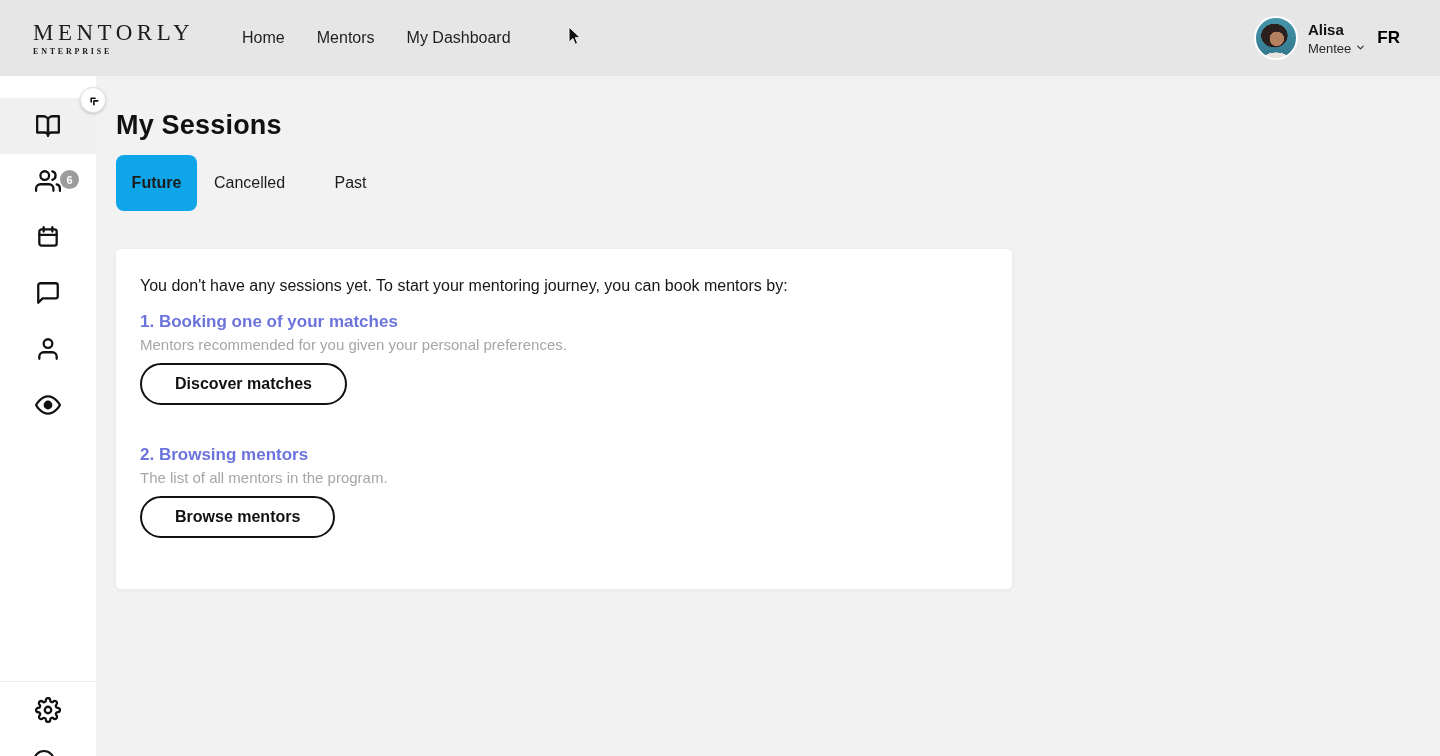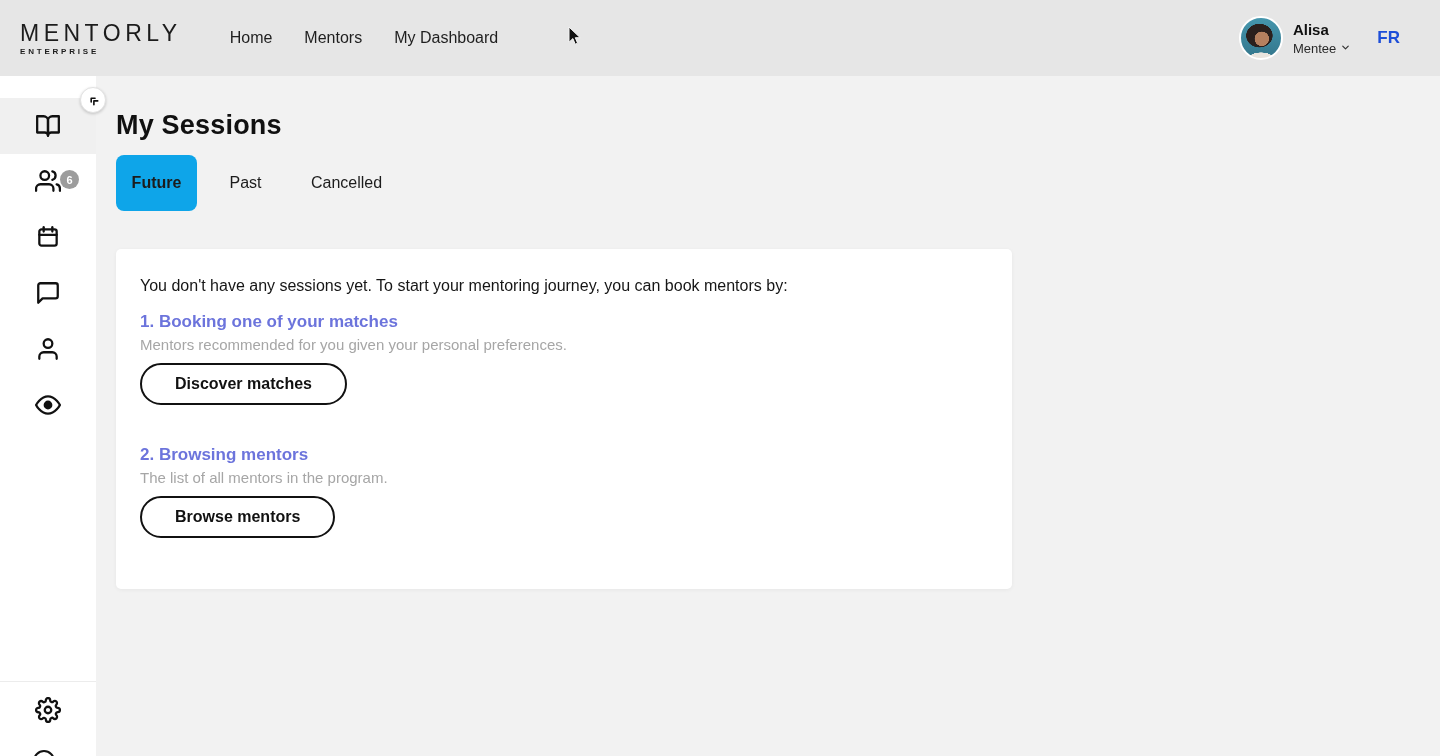--- a/index.html
+++ b/index.html
@@ -12,21 +12,21 @@
   }
 
   
   .header {
     position: absolute; top: 0; left: 0;
     width: 1440px; height: 76px;
     background: #e6e6e6;
     display: flex; align-items: center;
     z-index: 5;
   }
-  .logo { margin-left: 20px; cursor: pointer; }
+  .logo { margin-left: 33px; cursor: pointer; font-family: Liberation Serif, serif; }
   .logo-title {
     font-size: 23px; font-weight: 400; letter-spacing: 4.5px;
     color: #1c1c1c; line-height: 24px;
   }
   .logo-sub {
     font-size: 8px; font-weight: 700; letter-spacing: 2.8px;
     color: #1c1c1c; margin-top: 2px;
   }
   .nav { display: flex; margin-left: 48px; gap: 32px; }
   .nav-item {
@@ -46,21 +46,21 @@
       linear-gradient(180deg, #4596ad 0%, #33768c 100%);
     cursor: pointer;
   }
   .user-text { margin-left: 10px; }
   .user-name { font-size: 15px; font-weight: 700; color: #111; line-height: 18px; }
   .user-role {
     font-size: 13px; color: #2a2a2a; display: flex; align-items: center;
     gap: 4px; cursor: pointer; margin-top: 2px;
   }
   .lang {
-    margin-left: 26px; font-size: 17px; font-weight: 700; color: #1d4ed8; cursor: pointer;
+    margin-left: 11px; font-size: 17px; font-weight: 700; color: #000000; cursor: pointer;
   }
 
   
   .sidebar {
     position: absolute; top: 76px; left: 0;
     width: 96px; height: 680px;
     background: #ffffff; overflow: hidden; z-index: 4;
   }
   .sidebar-active-bg {
     position: absolute; top: 22px; left: 0; width: 96px; height: 56px;
@@ -253,22 +253,22 @@
         <polyline points="18 17 13 12 18 7"></polyline>
       </svg>
   </span>
 </button>
 
 <main class="main">
   <h1 class="page-title">My Sessions</h1>
 
   <div class="tabs">
     <div class="tab tab-future">Future</div>
+    <div class="tab tab-cancelled">Cancelled</div>
     <div class="tab tab-past">Past</div>
-    <div class="tab tab-cancelled">Cancelled</div>
   </div>
 
   <section class="card">
     <p class="card-intro">You don't have any sessions yet. To start your mentoring journey, you can book mentors by:</p>
 
     <div class="option1">
       <h3 class="option-heading">1. Booking one of your matches</h3>
       <p class="option-desc">Mentors recommended for you given your personal preferences.</p>
       <button class="pill-btn">Discover matches</button>
     </div>

